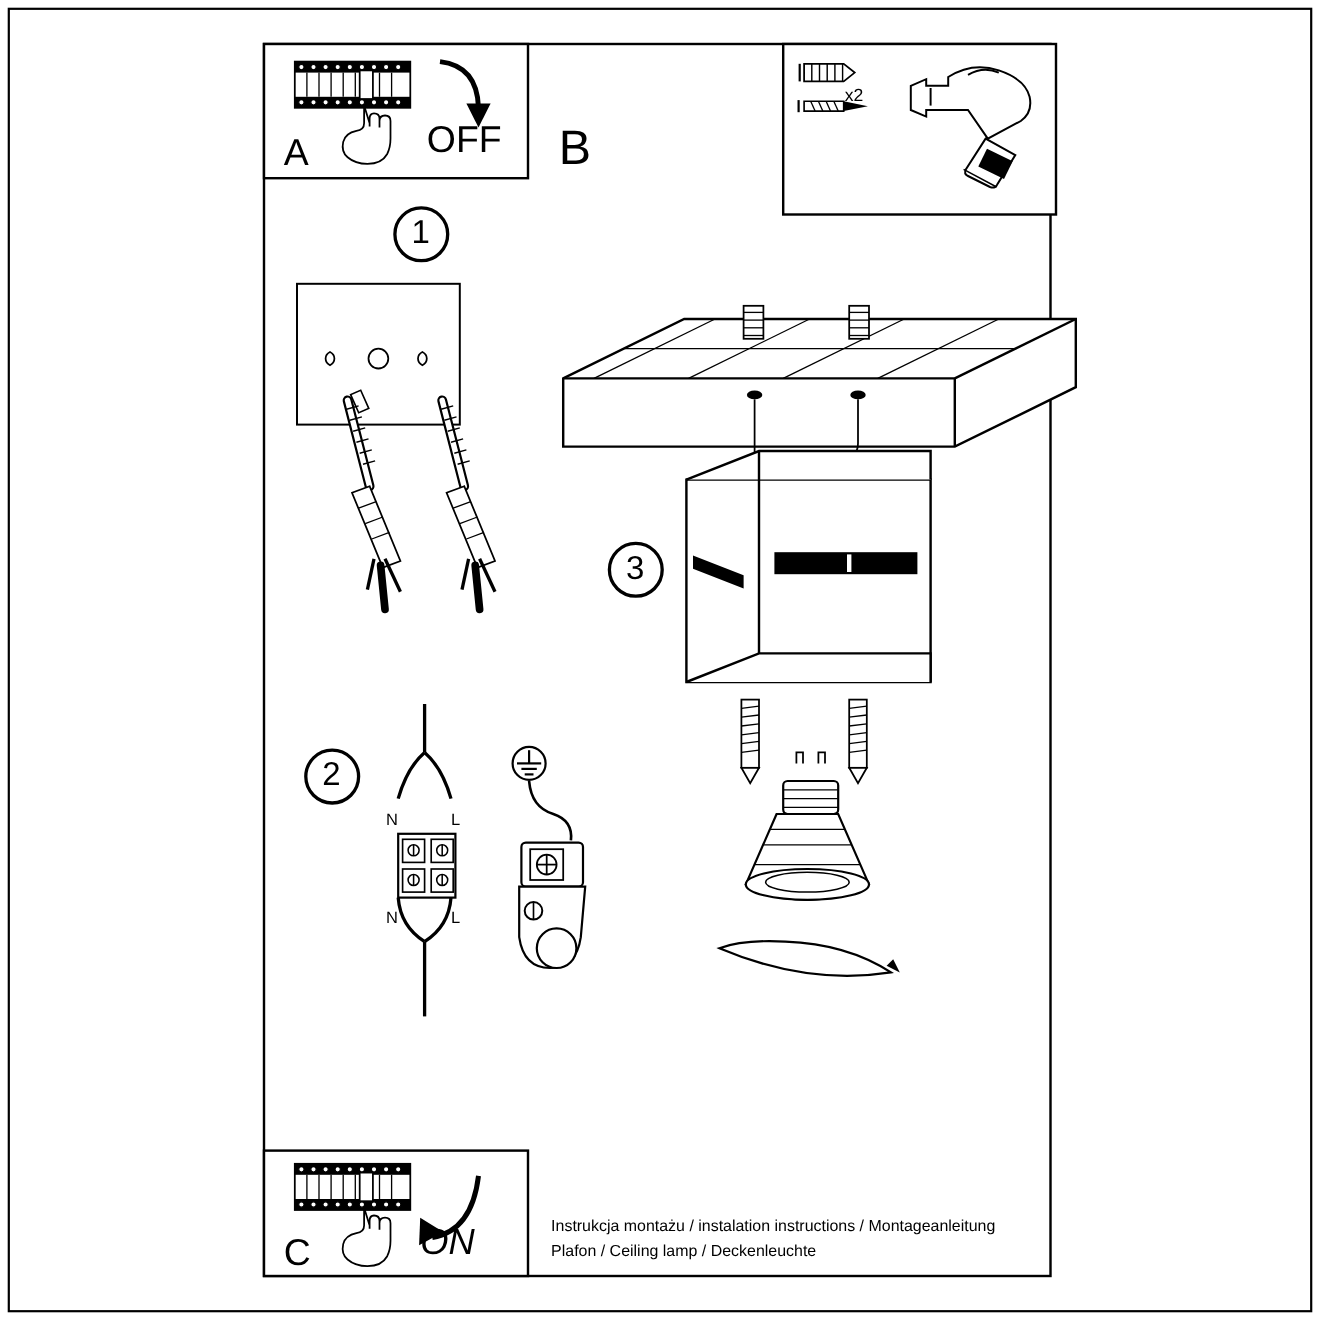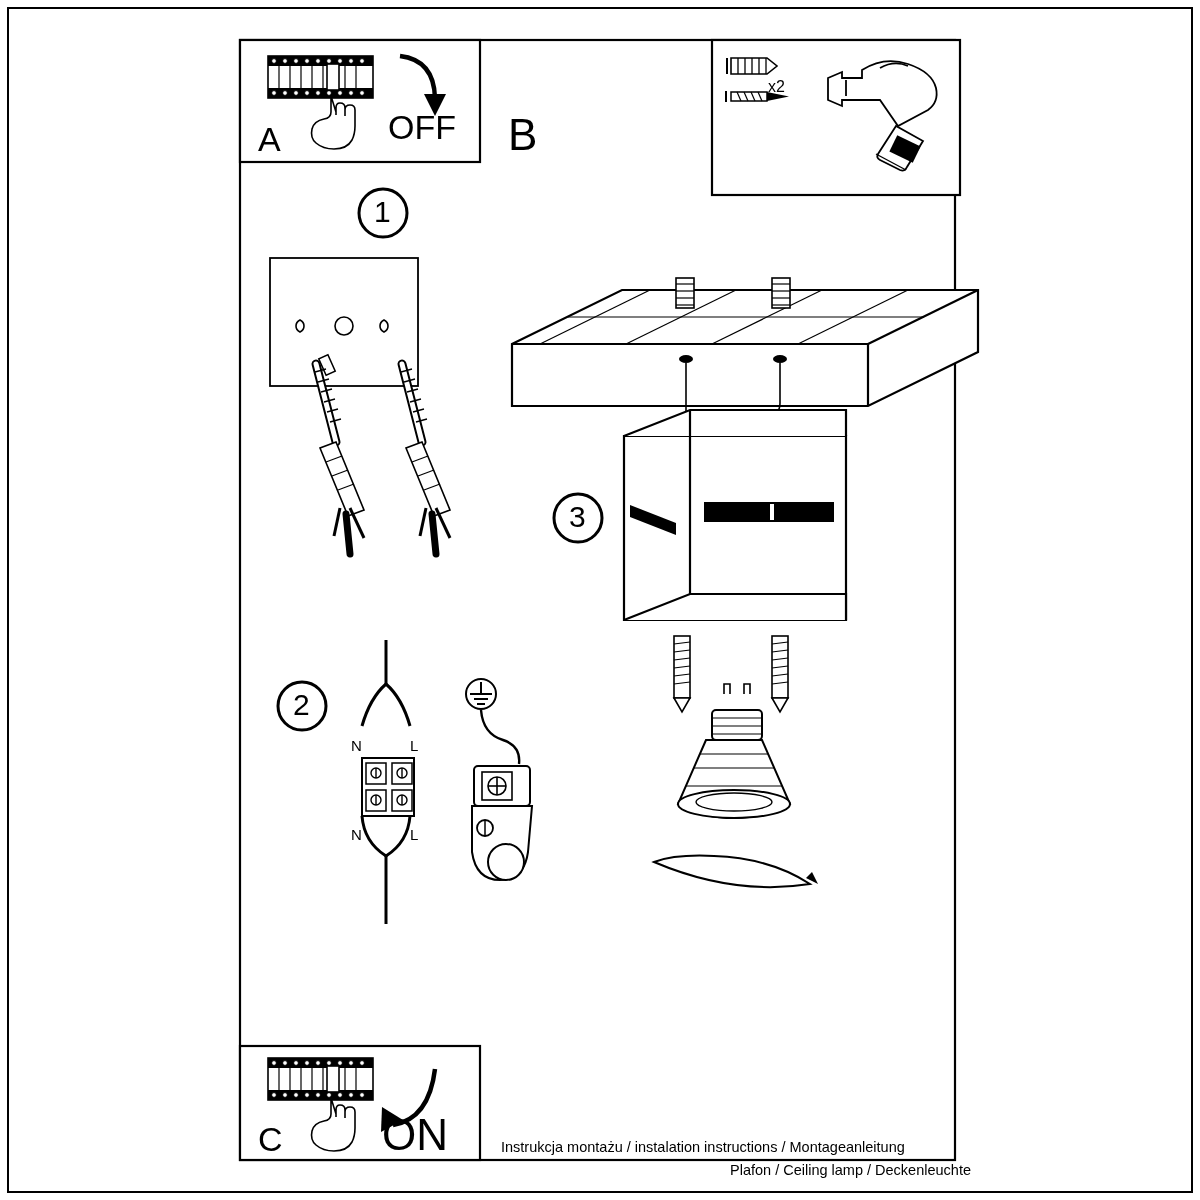--- a/index.html
+++ b/index.html
@@ -4,21 +4,21 @@
 <style>
   html,body{margin:0;padding:0;background:#ffffff;}
   body{width:1200px;height:1200px;font-family:"Liberation Sans",sans-serif;color:#000;position:relative;overflow:hidden;}
   #sheet{position:absolute;left:0;top:0;width:1200px;height:868px;}
   .abs{position:absolute;}
   svg{display:block;}
   .lbl{position:absolute;font-family:"Liberation Sans",sans-serif;color:#000;}
   .big{font-size:34px;}
   .huge{font-size:44px;}
   .small{font-size:15px;}
-  .foot{font-size:14.5px;line-height:26px;margin-top:32px;}
+  .foot{font-size:14.5px;line-height:26px;}
 </style>
 </head>
 <body>
 
 <div id="sheet">
 
   <svg class="abs" width="1200" height="1200" viewBox="0 0 1200 1200">
     <defs>
       <g id="hatch"></g>
     </defs>
@@ -357,27 +357,27 @@
       </g>
     </g>
   </svg>
 
   <div class="lbl big" style="left:258px;top:120px;">A</div>
   <div class="lbl big" style="left:388px;top:108px;font-size:34px;">OFF</div>
 
   <div class="lbl huge" style="left:508px;top:110px;">B</div>
 
   <div class="lbl big" style="left:258px;top:1120px;">C</div>
-  <div class="lbl big" style="left:382px;top:1110px;font-size:44px;">ON</div>
+  <div class="lbl big" style="left:382px;top:1110px;font-size:33px;font-style:italic;">ON</div>
 
   <div class="lbl" style="left:374px;top:195px;font-size:30px;">1</div>
   <div class="lbl" style="left:293px;top:688px;font-size:30px;">2</div>
   <div class="lbl" style="left:569px;top:500px;font-size:30px;">3</div>
 
   <div class="lbl small" style="left:351px;top:737px;">N</div>
   <div class="lbl small" style="left:410px;top:737px;">L</div>
   <div class="lbl small" style="left:351px;top:826px;">N</div>
   <div class="lbl small" style="left:410px;top:826px;">L</div>
 
   <div class="lbl foot" style="left:501px;top:1102px;width:470px;">Instrukcja montażu / instalation instructions / Montageanleitung</div>
-  <div class="lbl foot" style="left:501px;top:1125px;width:470px;text-align:right;">Plafon / Ceiling lamp / Deckenleuchte</div>
+  <div class="lbl foot" style="left:501px;top:1125px;width:470px;">Plafon / Ceiling lamp / Deckenleuchte</div>
 
 </div>
 
 </body></html>

